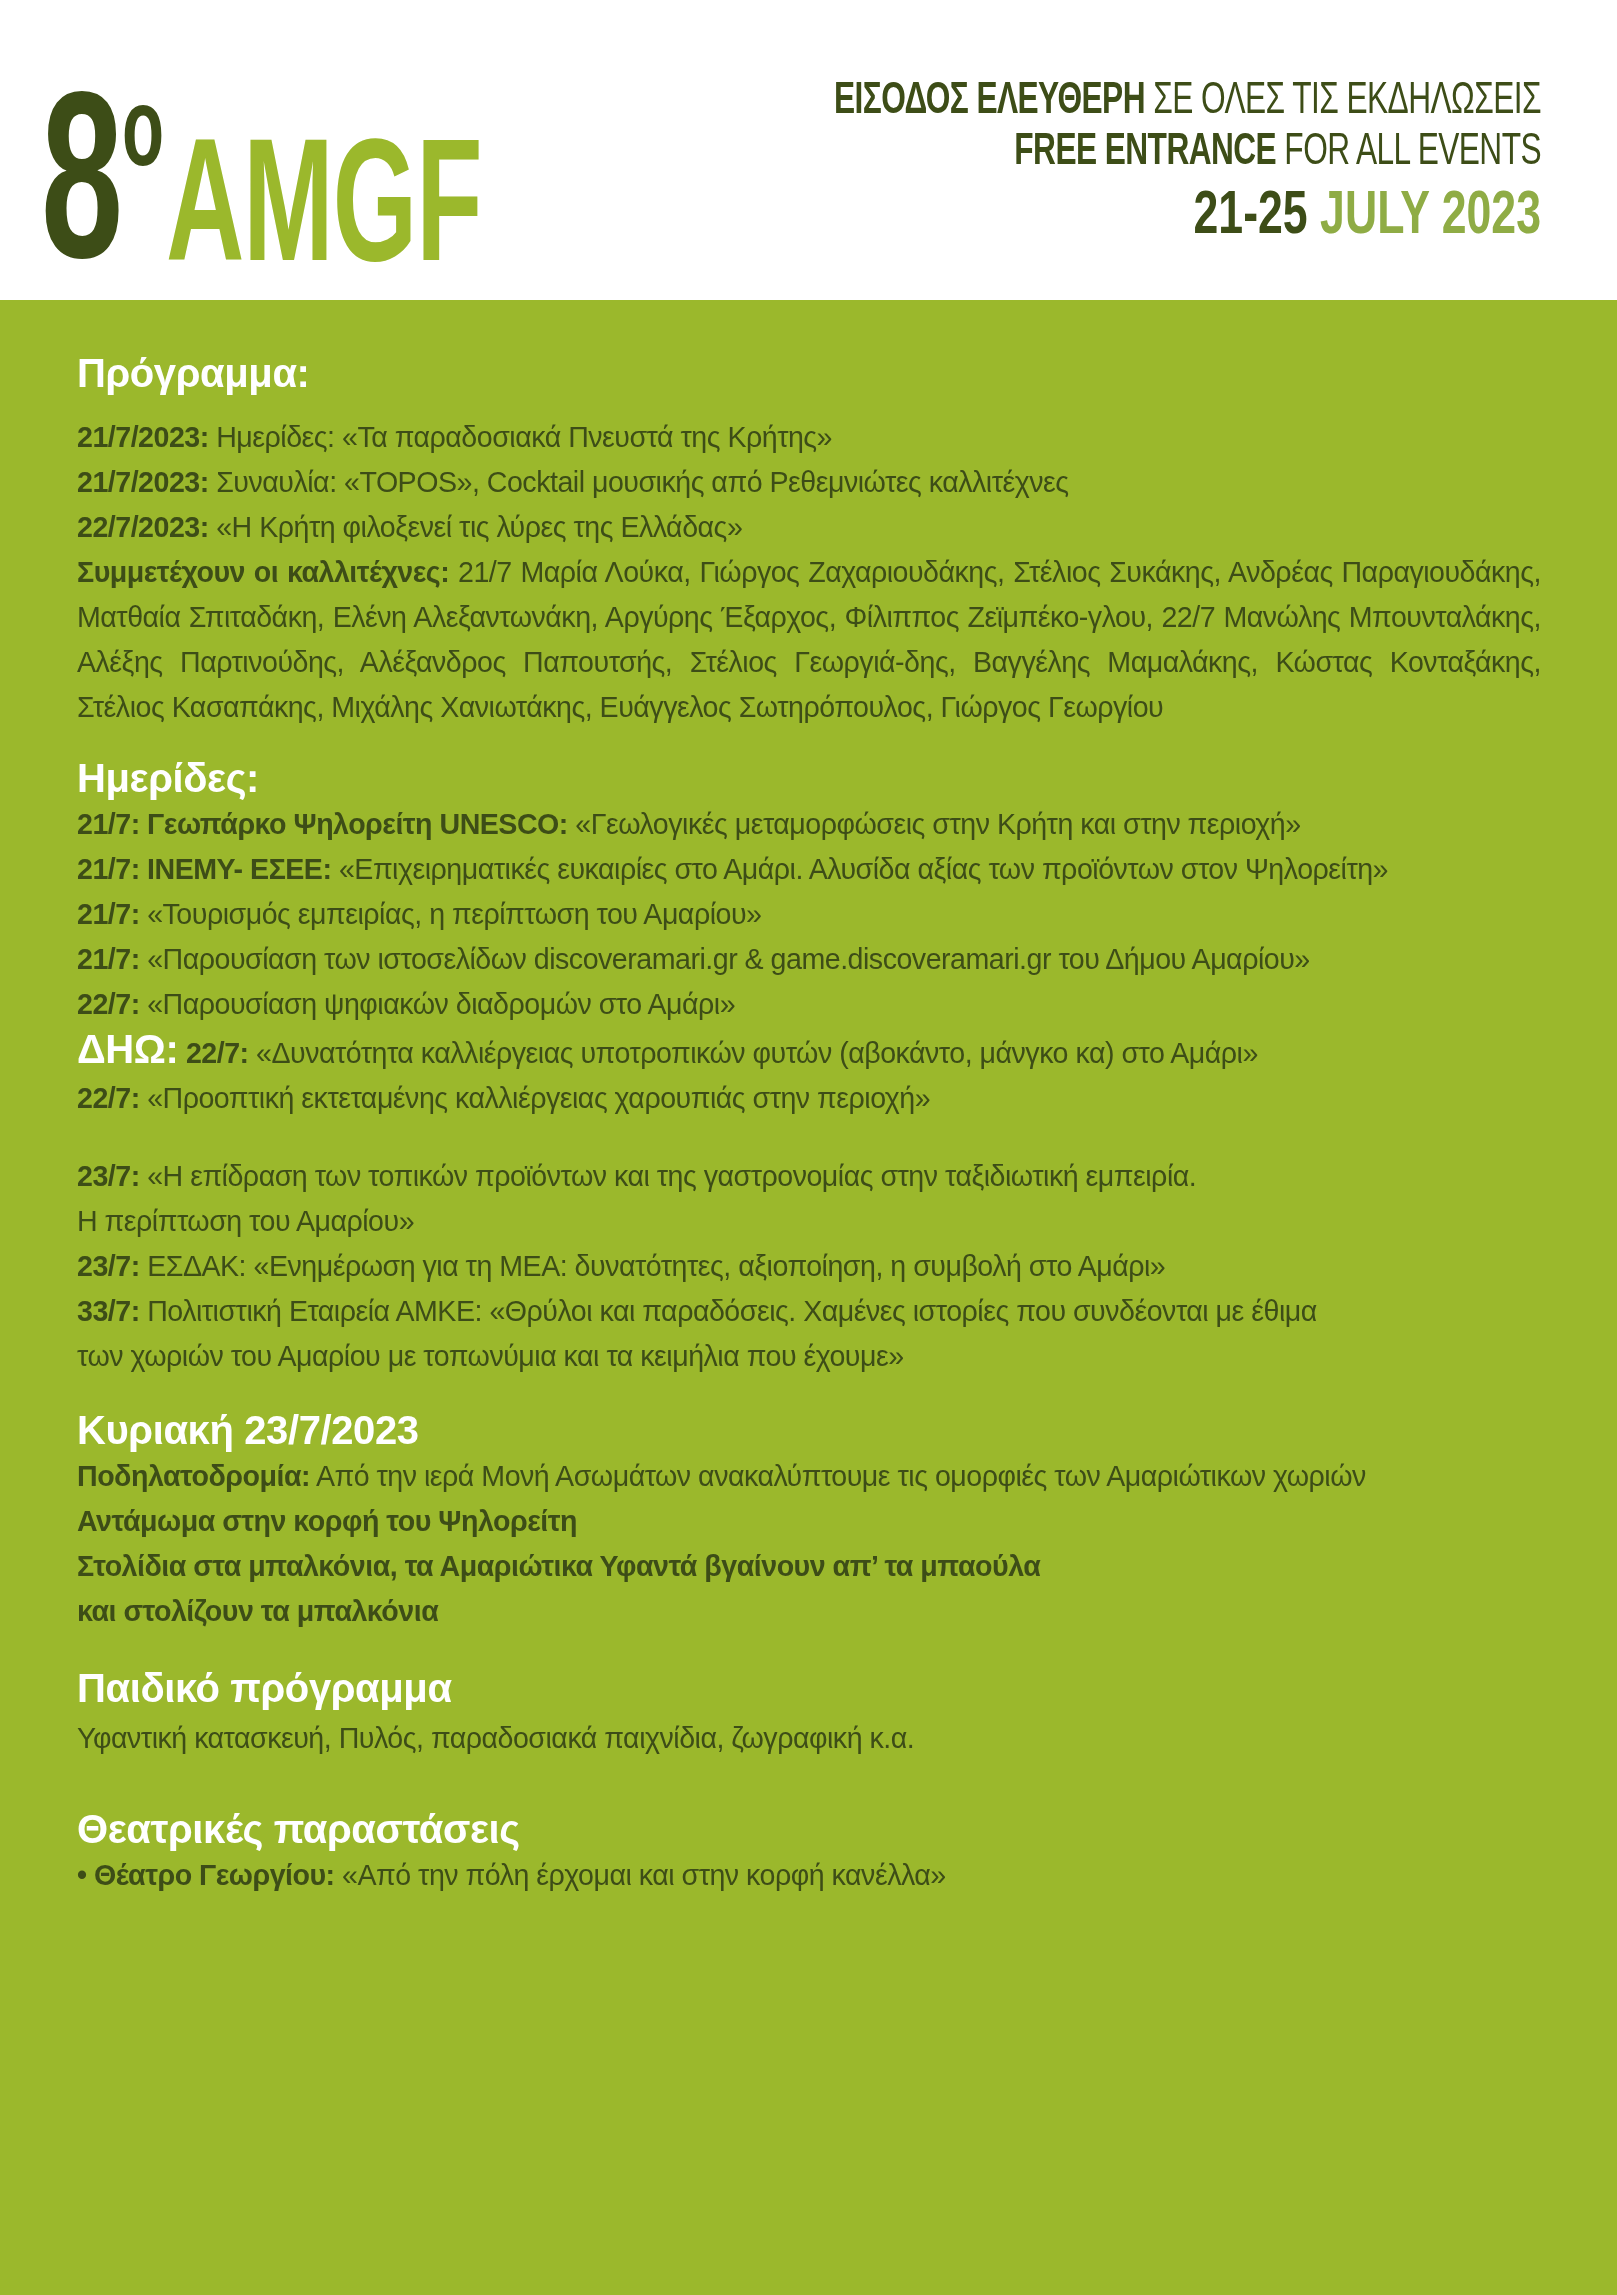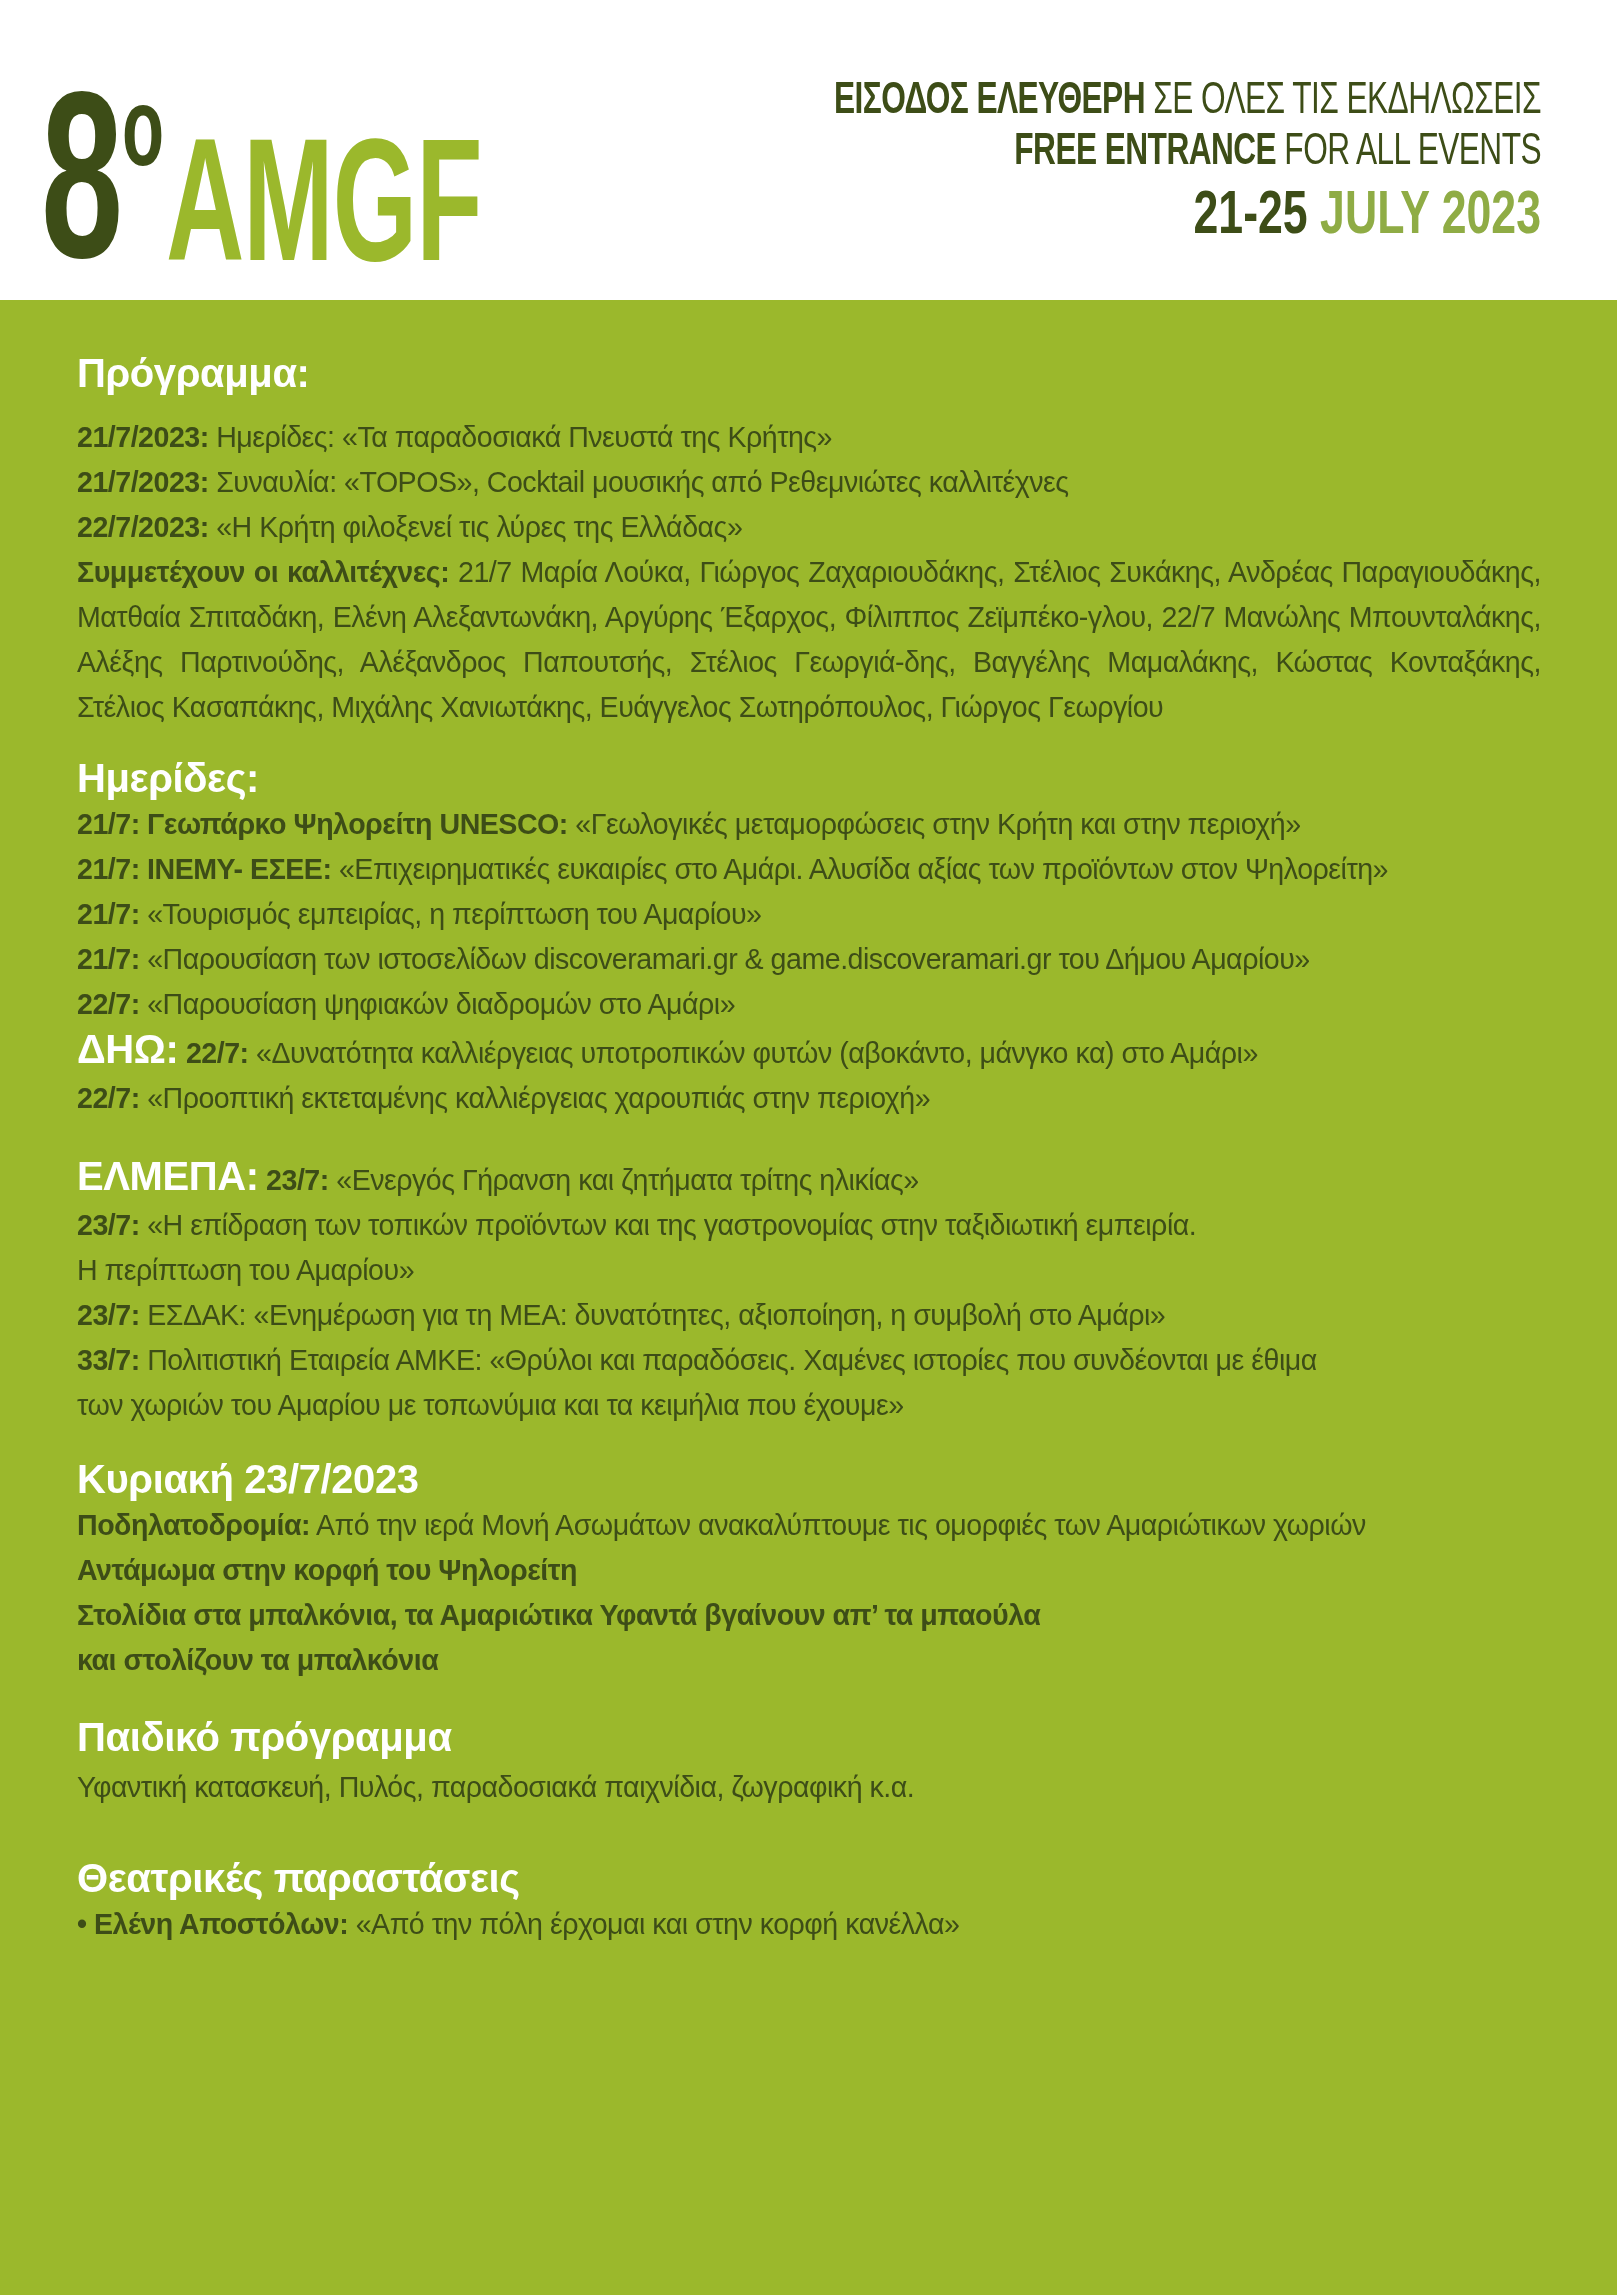--- a/index.html
+++ b/index.html
@@ -115,21 +115,20 @@
     <div class="line"><span class="lbl">21/7:</span><span> «Παρουσίαση των ιστοσελίδων discoveramari.gr &amp; game.discoveramari.gr του Δήμου Αμαρίου»</span></div>
     <div class="line"><span class="lbl">22/7:</span><span> «Παρουσίαση ψηφιακών διαδρομών στο Αμάρι»</span></div>
   </section>
 
   <section id="sec-dho">
     <div class="line"><span class="inline-title">ΔΗΩ:</span> <span class="lbl">22/7:</span><span> «Δυνατότητα καλλιέργειας υποτροπικών φυτών (αβοκάντο, μάνγκο κα) στο Αμάρι»</span></div>
     <div class="line"><span class="lbl">22/7:</span><span> «Προοπτική εκτεταμένης καλλιέργειας χαρουπιάς στην περιοχή»</span></div>
   </section>
 
   <section id="sec-elmepa">
-    <div class="line"><span class="inline-title">ΕΛΜΕΠΑ:</span> <span class="lbl">23/7:</span><span> «Ενεργός Γήρανση και ζητήματα τρίτης ηλικίας»</span></div>
     <div class="line"><span class="lbl">23/7:</span><span> «Η επίδραση των τοπικών προϊόντων και της γαστρονομίας στην ταξιδιωτική εμπειρία.</span></div>
     <div class="line">Η περίπτωση του Αμαρίου»</div>
     <div class="line"><span class="lbl">23/7:</span><span> ΕΣΔΑΚ: «Ενημέρωση για τη ΜΕΑ: δυνατότητες, αξιοποίηση, η συμβολή στο Αμάρι»</span></div>
     <div class="line"><span class="lbl">33/7:</span><span> Πολιτιστική Εταιρεία ΑΜΚΕ: «Θρύλοι και παραδόσεις. Χαμένες ιστορίες που συνδέονται με έθιμα</span></div>
     <div class="line">των χωριών του Αμαρίου με τοπωνύμια και τα κειμήλια που έχουμε»</div>
   </section>
 
   <section id="sec-kyriaki">
     <h2 class="section-title">Κυριακή 23/7/2023</h2>
     <div class="line"><span class="lbl">Ποδηλατοδρομία:</span><span> Από την ιερά Μονή Ασωμάτων ανακαλύπτουμε τις ομορφιές των Αμαριώτικων χωριών</span></div>
@@ -138,17 +137,17 @@
     <div class="line"><span class="lbl">και στολίζουν τα μπαλκόνια</span></div>
   </section>
 
   <section id="sec-paidiko">
     <h2 class="section-title">Παιδικό πρόγραμμα</h2>
     <div class="line">Υφαντική κατασκευή, Πυλός, παραδοσιακά παιχνίδια, ζωγραφική κ.α.</div>
   </section>
 
   <section id="sec-theatro">
     <h2 class="section-title">Θεατρικές παραστάσεις</h2>
-    <div class="line"><span class="lbl">• Ελένη Αποστόλων:</span><span> «Από την πόλη έρχομαι και στην κορφή κανέλλα»</span></div>
+    <div class="line"><span class="lbl">• Θέατρο Γεωργίου:</span><span> «Από την πόλη έρχομαι και στην κορφή κανέλλα»</span></div>
   </section>
 
 </main>
 
 
 </body></html>

